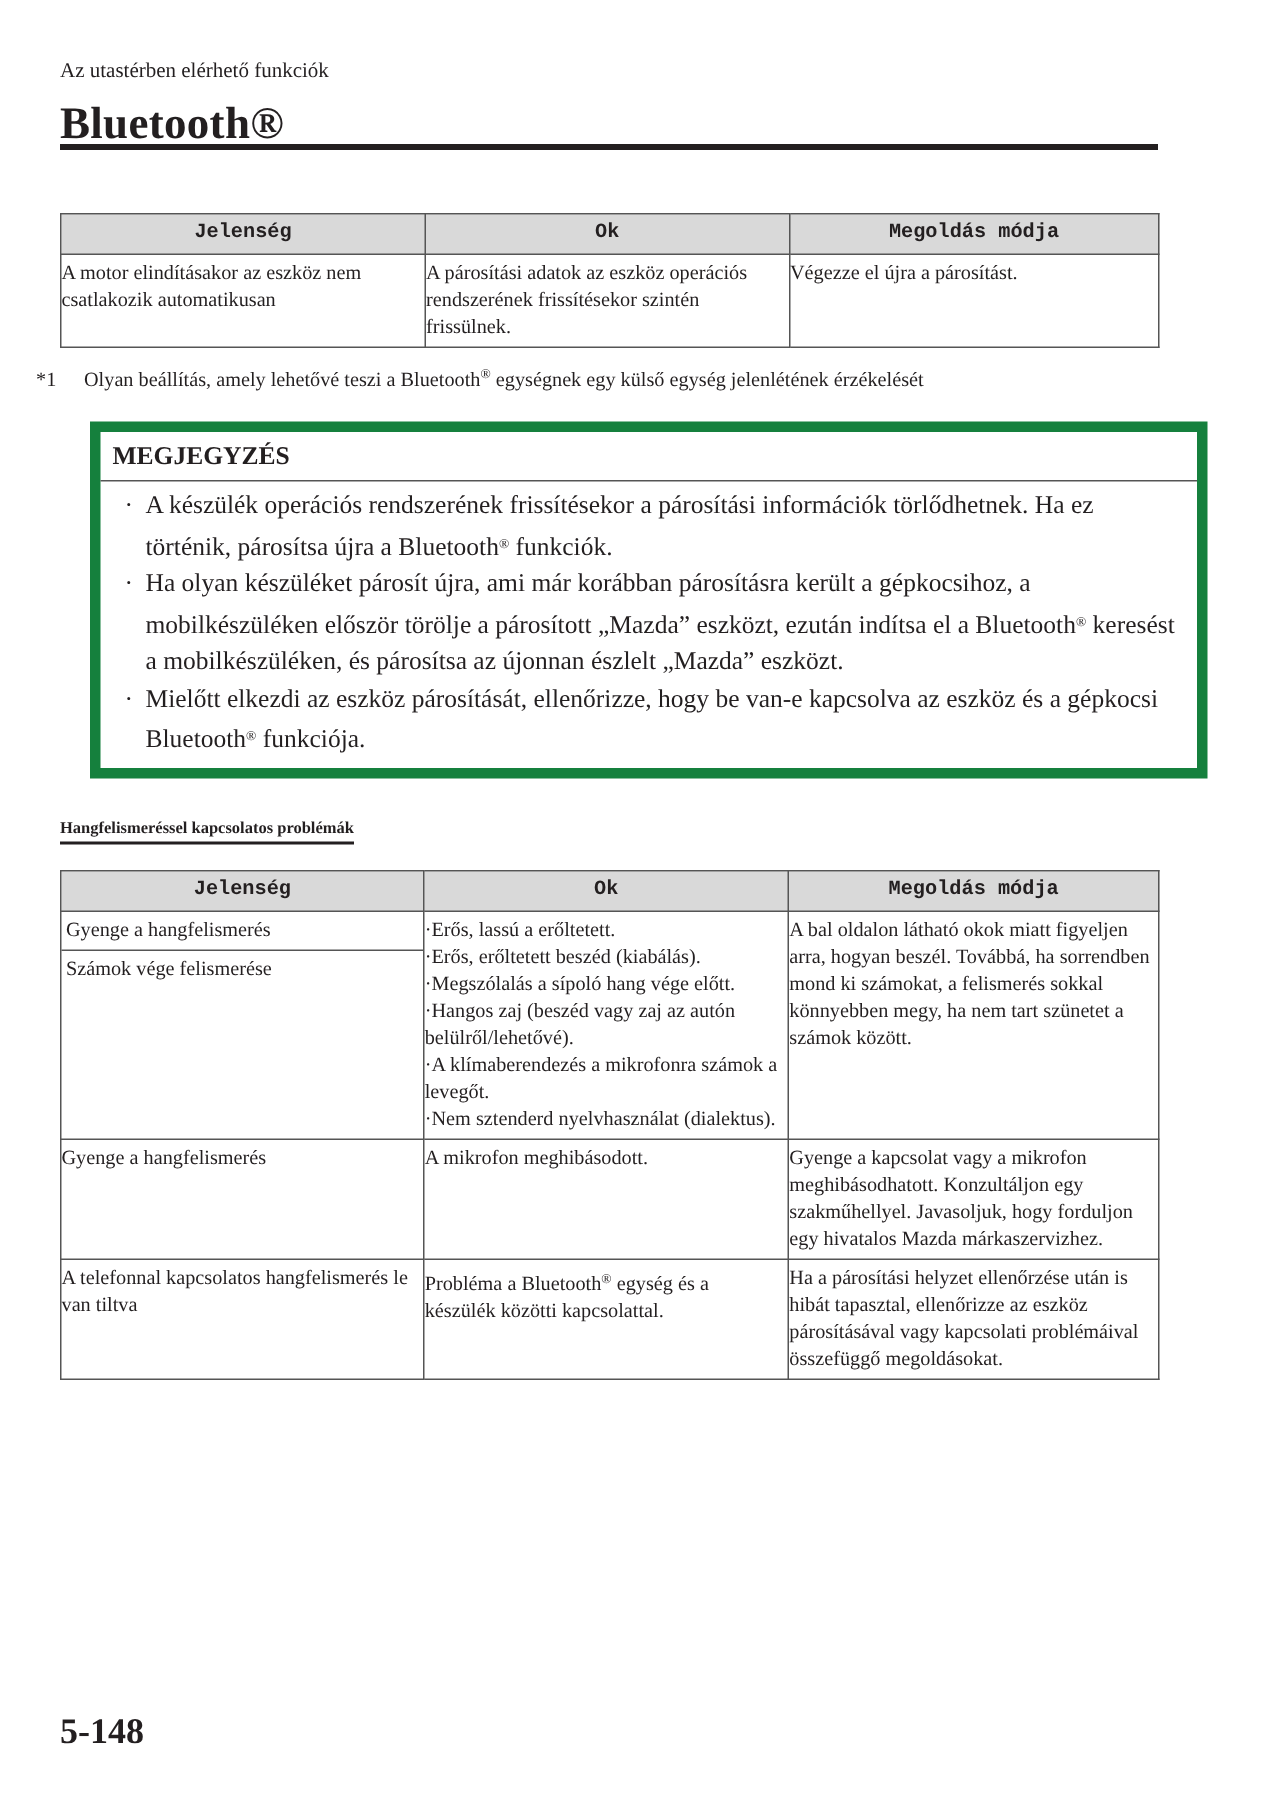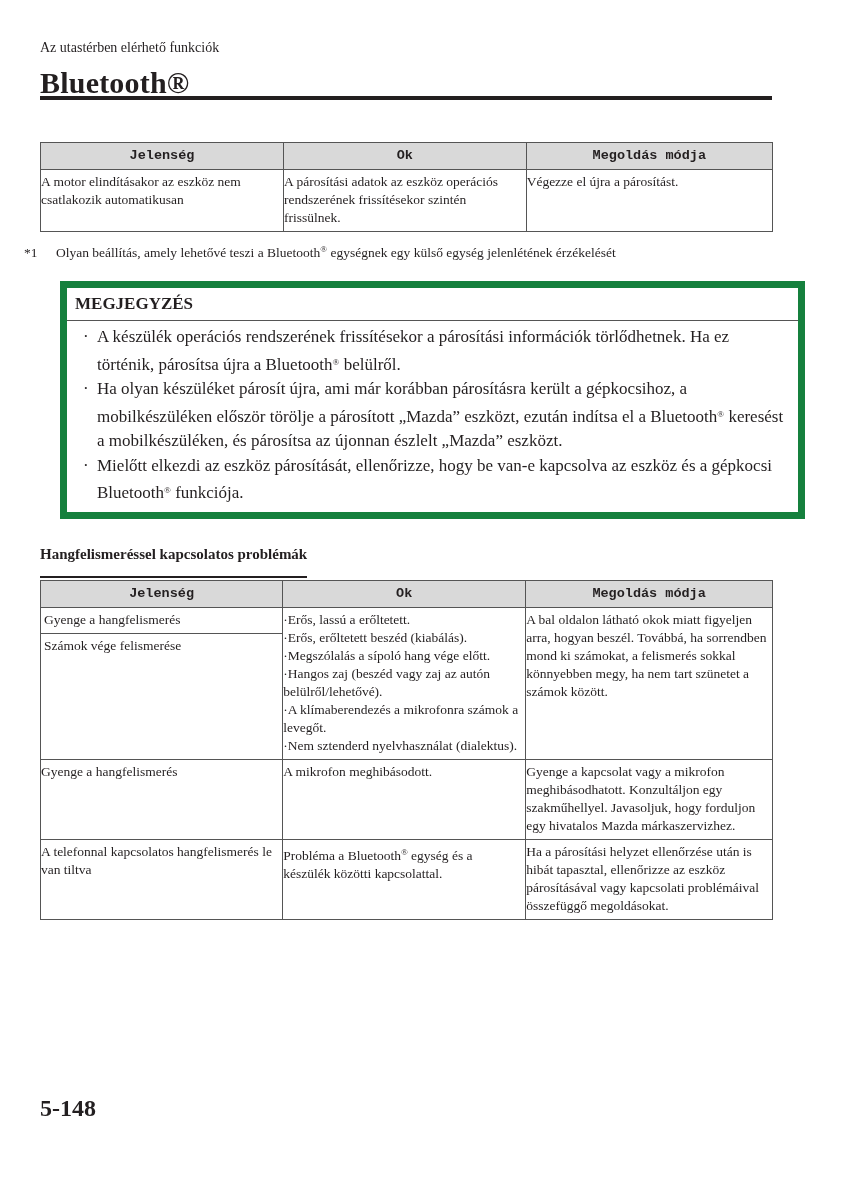--- a/index.html
+++ b/index.html
@@ -17,28 +17,28 @@
   .footnote { position: absolute; left: 24px; top: 244px; font-size: 13.5px; }
   .footnote .mark { display: inline-block; width: 32px; }
   sup { font-size: 9px; vertical-align: 5px; }
 
   .note-box { position: absolute; left: 40px; top: 281px; width: 731px; border: 7px solid #15803d; margin-left: 20px; }
   .note-head { font-weight: bold; font-size: 17px; padding: 6px 8px; border-bottom: 1px solid #555; height: 20px; }
   .note-body { padding: 4px 10px 6px 16px; font-size: 17px; line-height: 24.5px; }
   .note-item { position: relative; padding-left: 14px; }
   .note-item .dot { position: absolute; left: 0; top: 0; }
 
-  .sub-heading { position: absolute; left: 40px; top: 546px; font-weight: bold; font-size: 15px; padding-bottom: 13px; border-bottom: 2px solid #231f20; }
+  .sub-heading { position: absolute; left: 40px; top: 546px; font-weight: bold; font-size: 11px; padding-bottom: 3px; border-bottom: 2px solid #231f20; }
   .t2 { top: 580px; }
   .bul { display: block; }
   .split-cell { padding: 0 !important; }
   .split-cell .part { padding: 3px 3px 4px 3px; }
   .split-cell .part + .part { border-top: 1px solid #555; }
 
-  .page-number { position: absolute; left: 40px; top: 1095px; font-weight: bold; font-size: 24px; }
+  .page-number { position: absolute; left: 40px; top: 1142px; font-weight: bold; font-size: 24px; }
 </style>
 </head>
 <body>
 
 <div class="section-label">Az utastérben elérhető funkciók</div>
 <div class="page-title">Bluetooth®</div>
 <div class="title-rule"></div>
 
 <table class="tbl t1">
   <thead>
@@ -58,21 +58,21 @@
 </table>
 
 <div class="footnote">
   <span class="mark">*1</span><span>Olyan beállítás, amely lehetővé teszi a Bluetooth</span><sup>®</sup><span> egységnek egy külső egység jelenlétének érzékelését</span>
 </div>
 
 <div class="note-box">
   <div class="note-head">MEGJEGYZÉS</div>
   <div class="note-body">
     <div class="note-item">
-      <span class="dot">·</span><span>A készülék operációs rendszerének frissítésekor a párosítási információk törlődhetnek. Ha ez történik, párosítsa újra a Bluetooth</span><sup>®</sup><span> belülről.</span>
+      <span class="dot">·</span><span>A készülék operációs rendszerének frissítésekor a párosítási információk törlődhetnek. Ha ez történik, párosítsa újra a Bluetooth</span><sup>®</sup><span> funkciók.</span>
     </div>
     <div class="note-item">
       <span class="dot">·</span><span>Ha olyan készüléket párosít újra, ami már korábban párosításra került a gépkocsihoz, a mobilkészüléken először törölje a párosított „Mazda” eszközt, ezután indítsa el a Bluetooth</span><sup>®</sup><span> keresést a mobilkészüléken, és párosítsa az újonnan észlelt „Mazda” eszközt.</span>
     </div>
     <div class="note-item">
       <span class="dot">·</span><span>Mielőtt elkezdi az eszköz párosítását, ellenőrizze, hogy be van-e kapcsolva az eszköz és a gépkocsi Bluetooth</span><sup>®</sup><span> funkciója.</span>
     </div>
   </div>
 </div>
 

